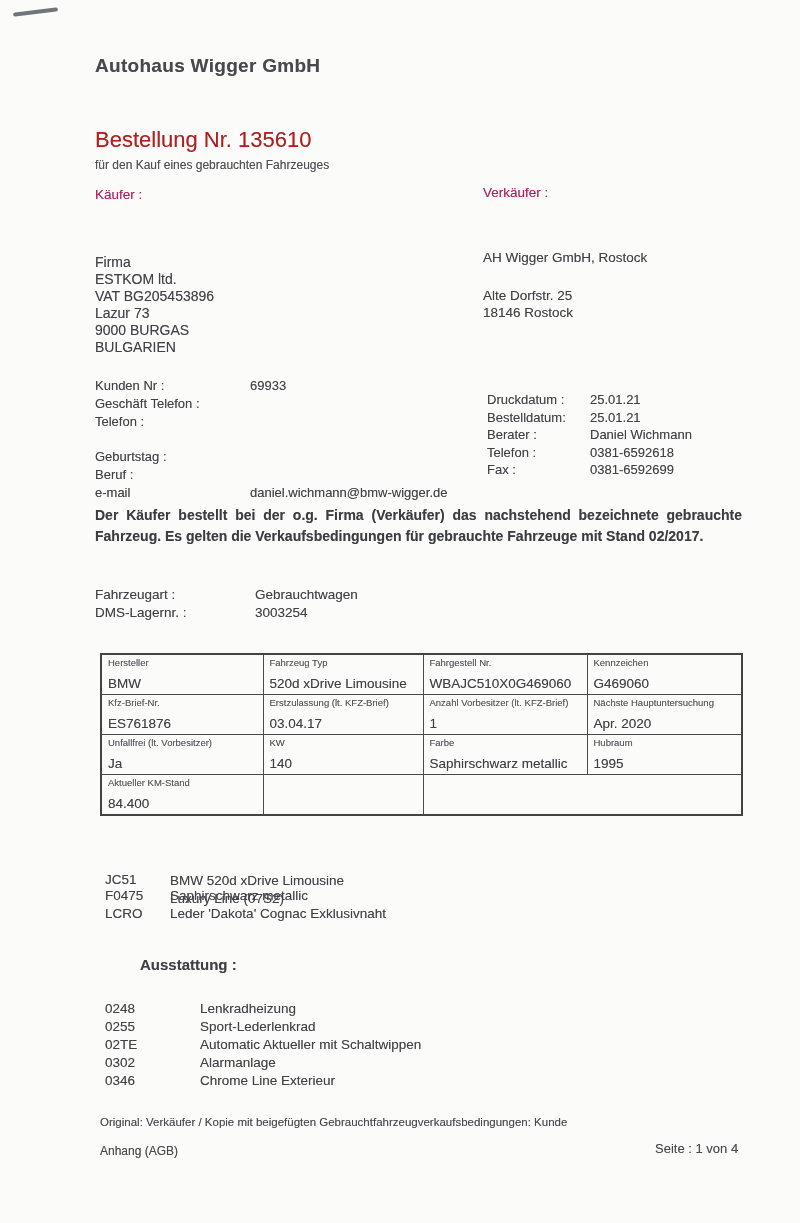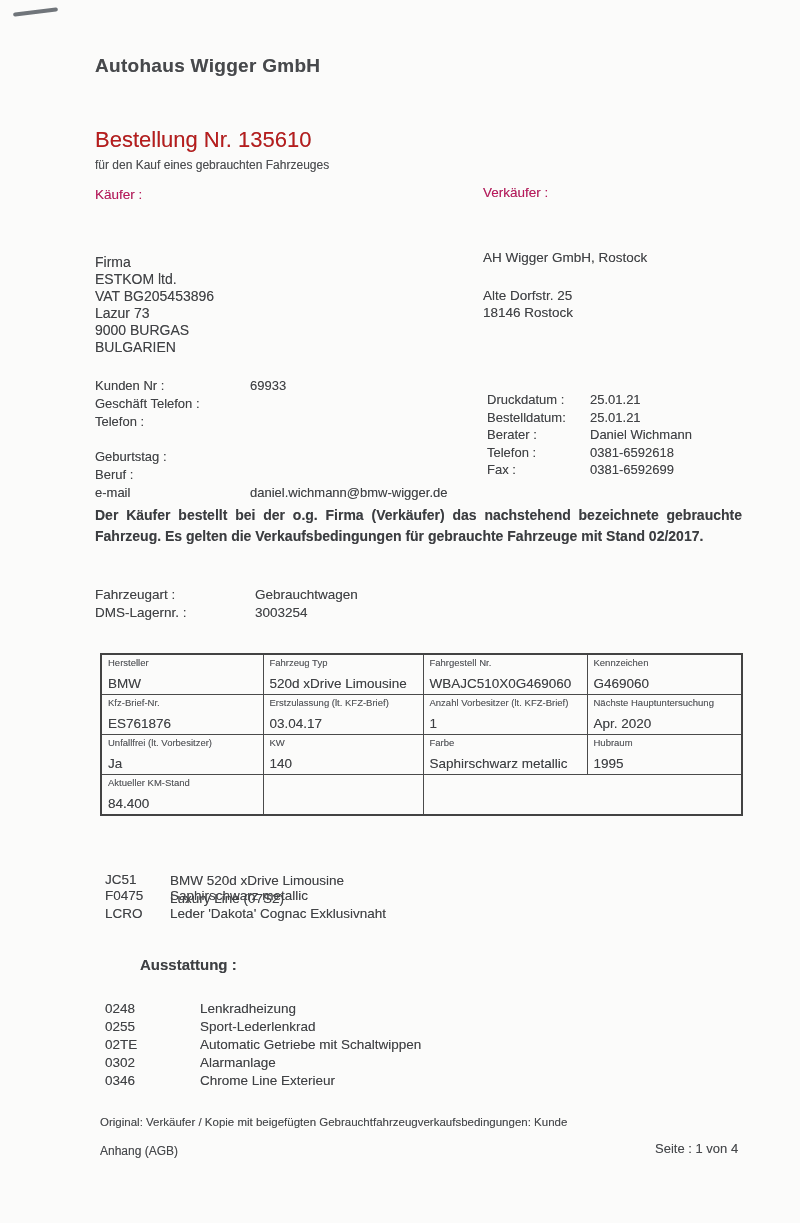--- a/index.html
+++ b/index.html
@@ -279,21 +279,21 @@
     <div class="code-row">
       <span class="code-col">0248</span>
       <span>Lenkradheizung</span>
     </div>
     <div class="code-row">
       <span class="code-col">0255</span>
       <span>Sport-Lederlenkrad</span>
     </div>
     <div class="code-row">
       <span class="code-col">02TE</span>
-      <span>Automatic Getriebe mit Schaltwippen</span>
+      <span>Automatic Aktueller mit Schaltwippen</span>
     </div>
     <div class="code-row">
       <span class="code-col">0302</span>
       <span>Alarmanlage</span>
     </div>
     <div class="code-row">
       <span class="code-col">0346</span>
       <span>Chrome Line Exterieur</span>
     </div>
   </div>

